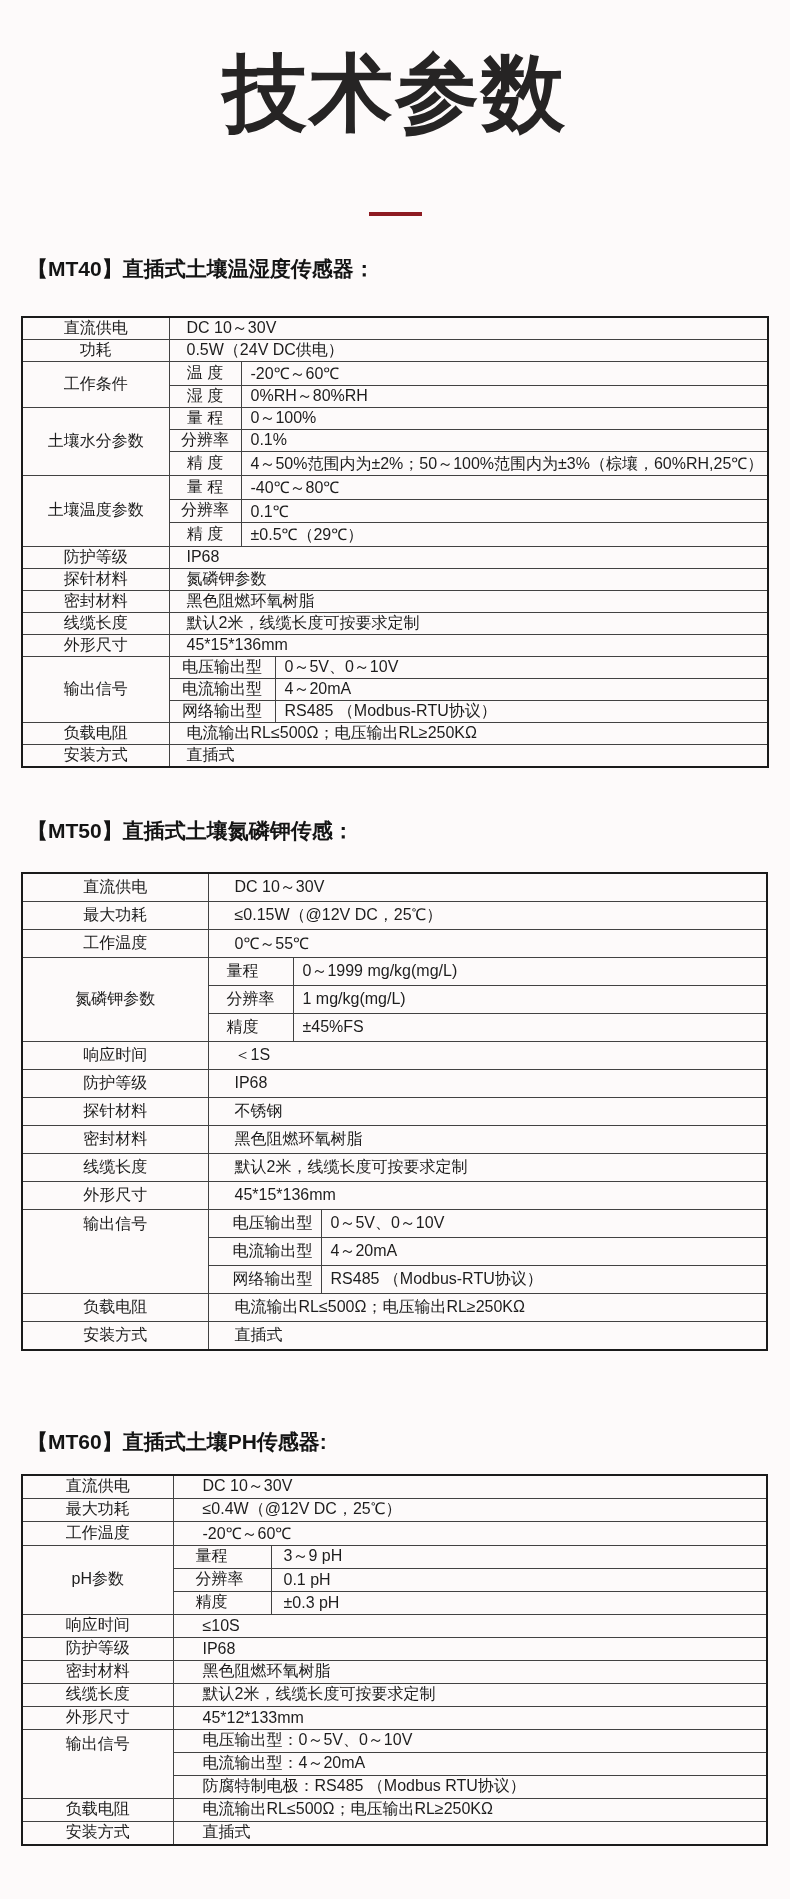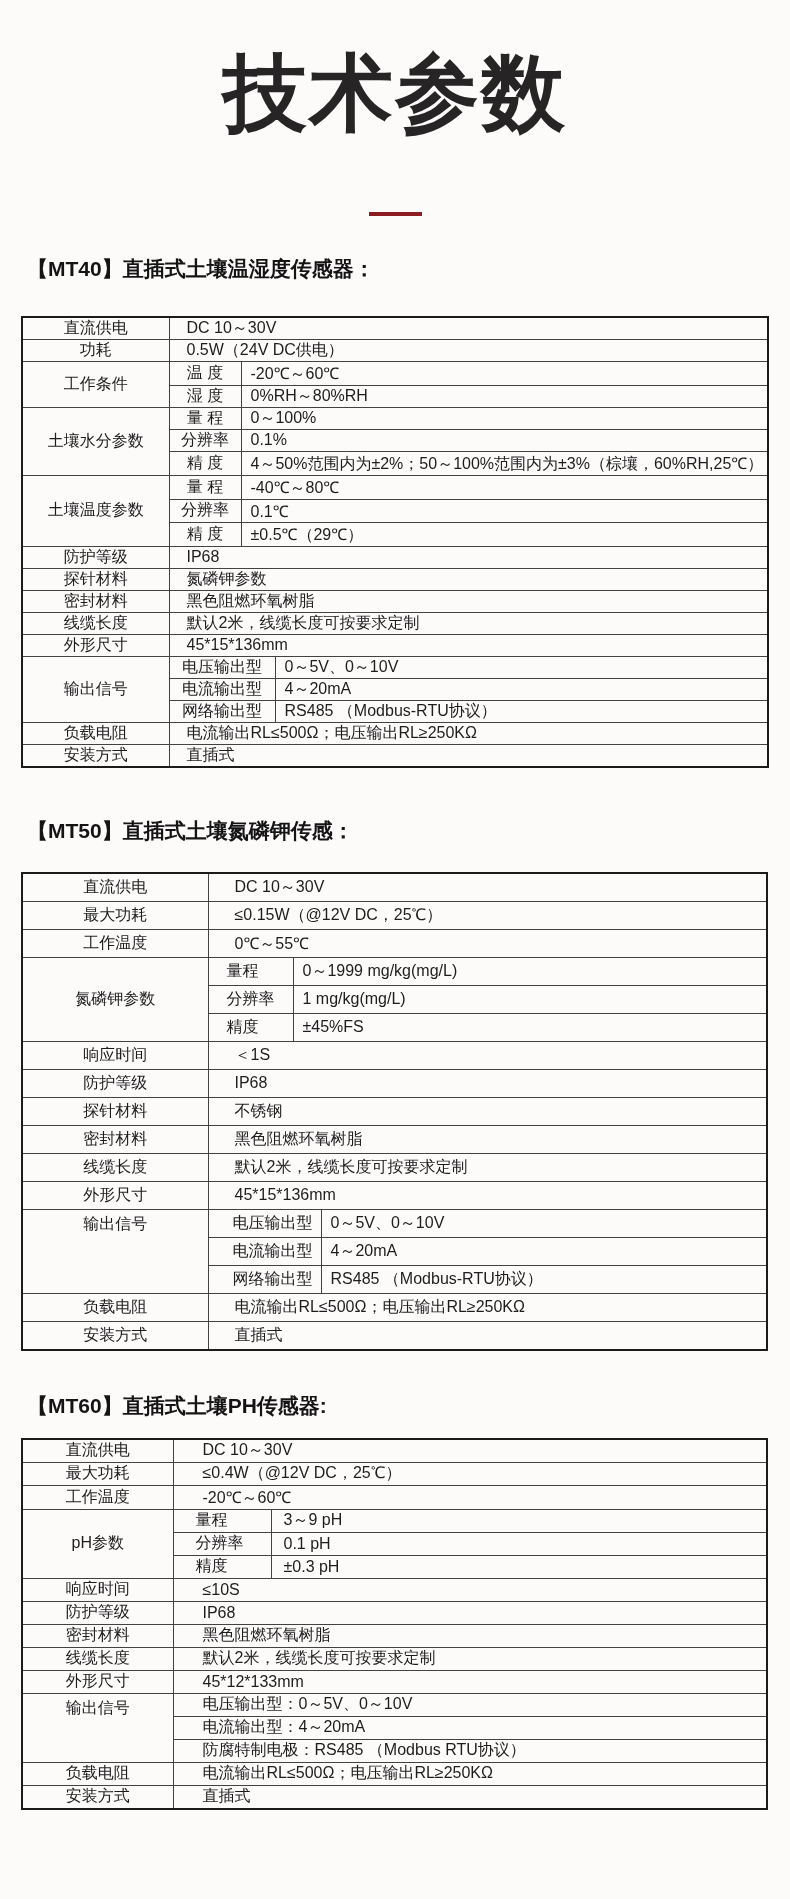--- a/index.html
+++ b/index.html
@@ -13,21 +13,21 @@
     font-size:84px;font-weight:900;color:#262424;
     line-height:1.28;letter-spacing:2px;
   }
   .divider{width:53px;height:4px;background:#8e1b22;margin:64px auto 0}
   .sec-heading{
     margin:0;padding-left:27px;
     font-size:21px;font-weight:bold;color:#141414;line-height:30px;
   }
   .h1{margin-top:38px}
   .h2{margin-top:48px}
-  .h3{margin-top:40px}
+  .h3{margin-top:76px}
   table{
     border-collapse:collapse;table-layout:fixed;margin-left:21px;
     font-size:16px;color:#1d1d1d;border:2px solid #1b1b1b;padding-left:44px;
   }
   .t1{margin-top:32px;width:746px}
   .t2{margin-top:26px;width:745px}
   .t3{margin-top:17px;width:745px}
   td{border:1px solid #424242;overflow:hidden;white-space:nowrap;padding:0}
   .t1 td{height:21px}
   .t2 td{height:27px}

